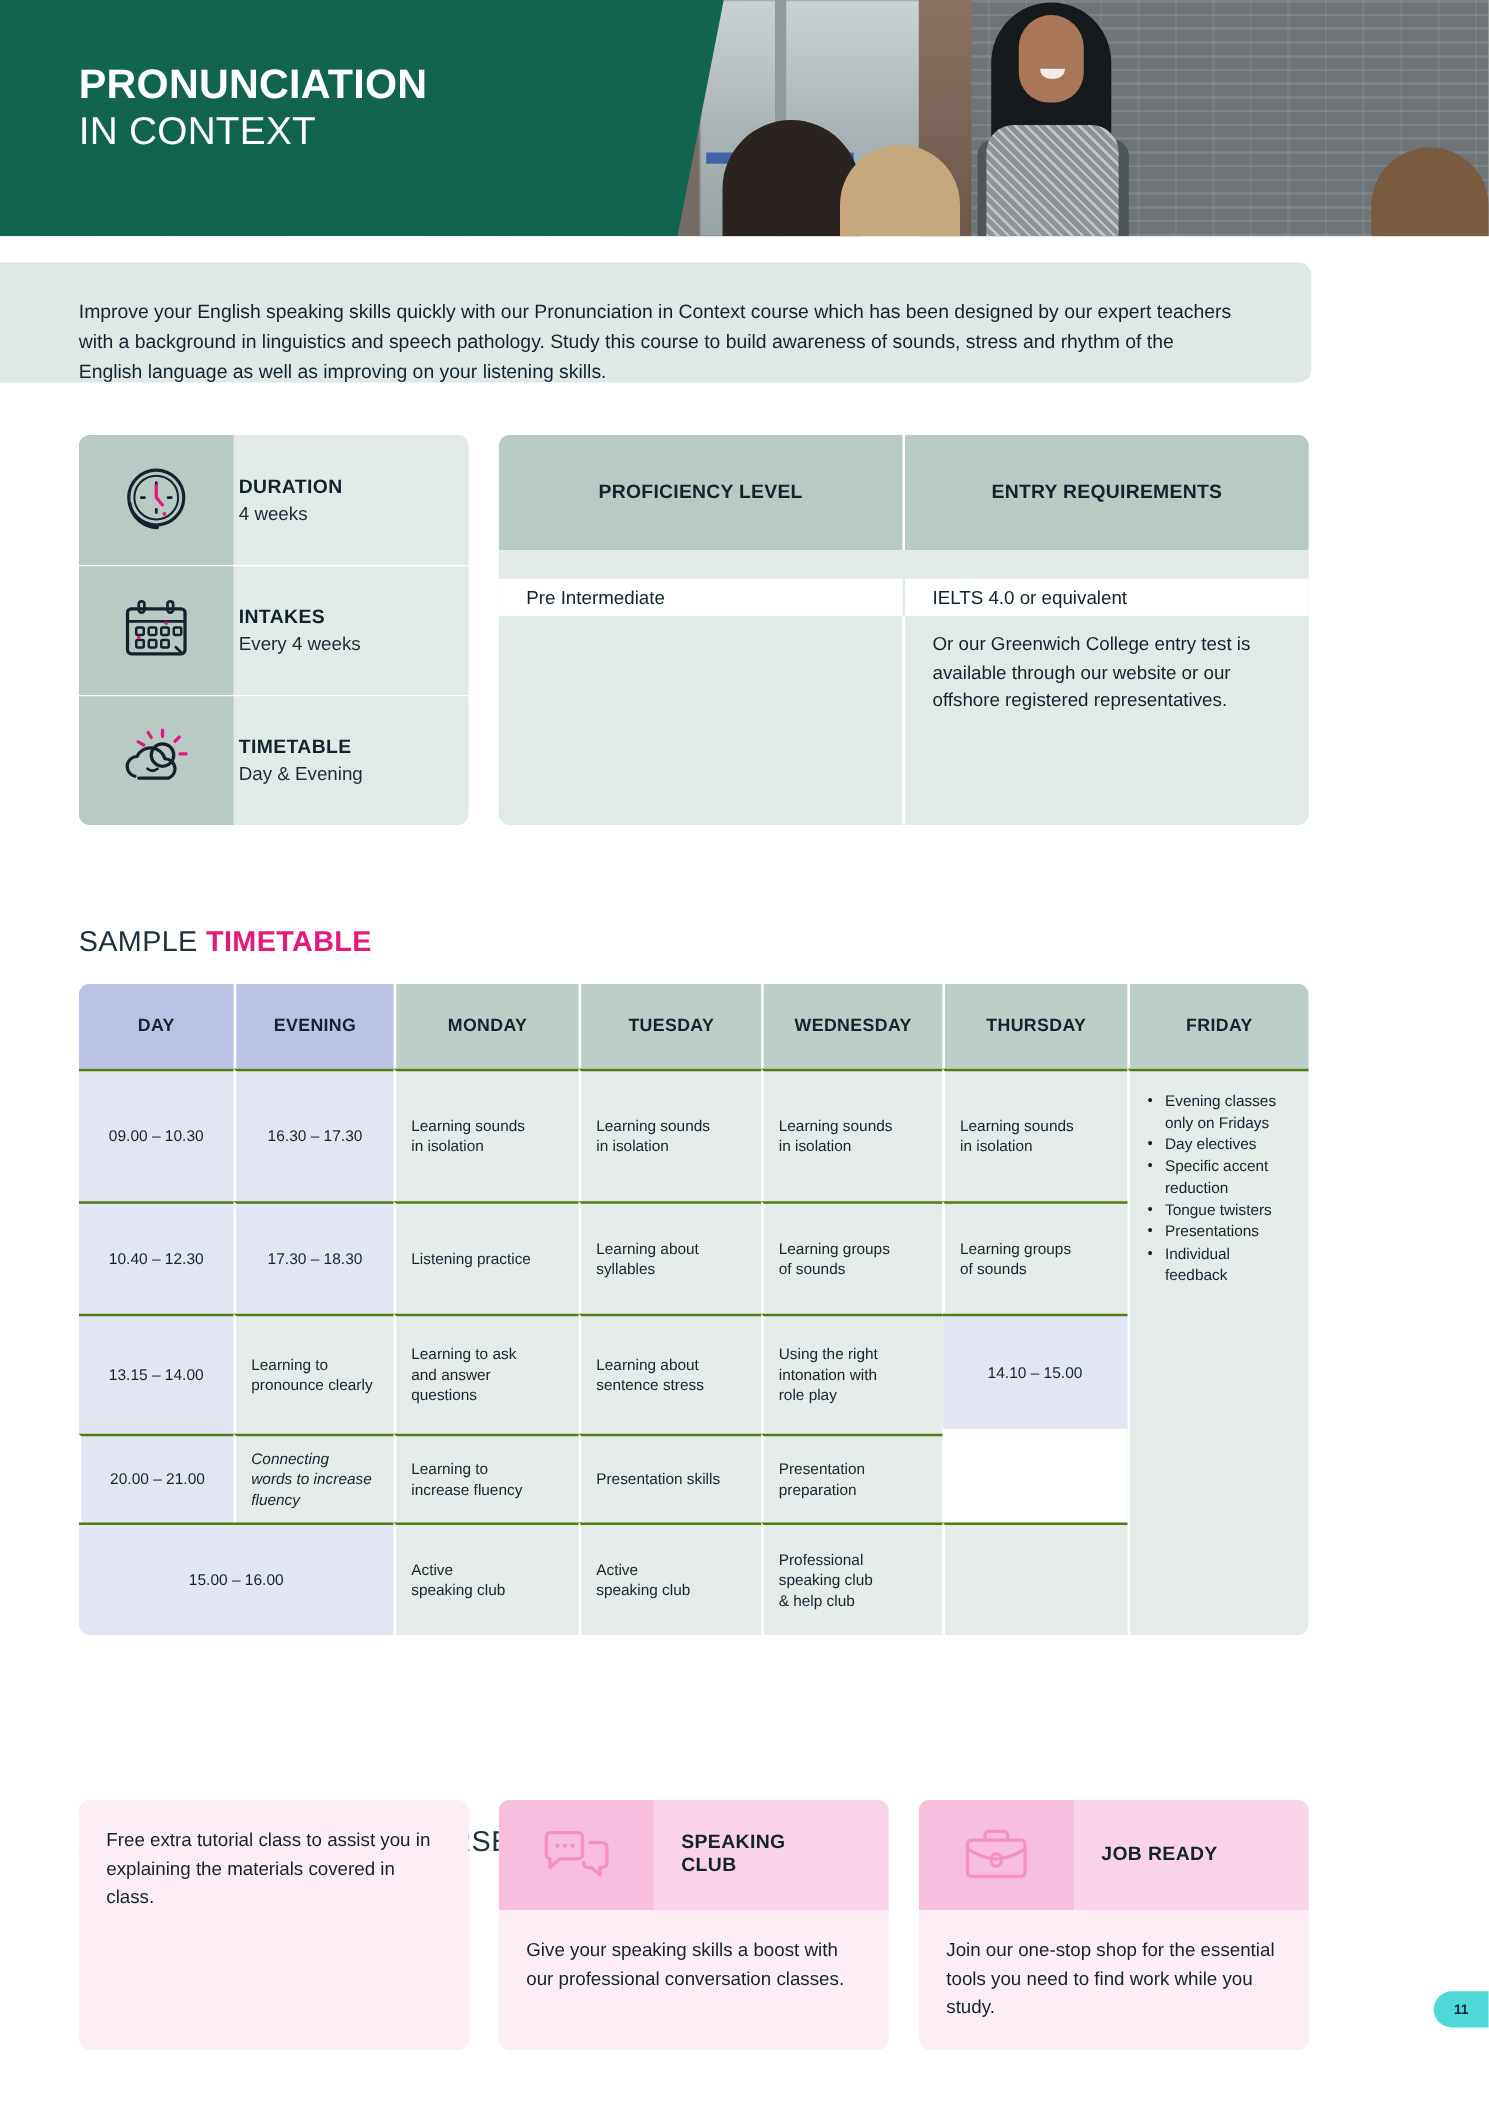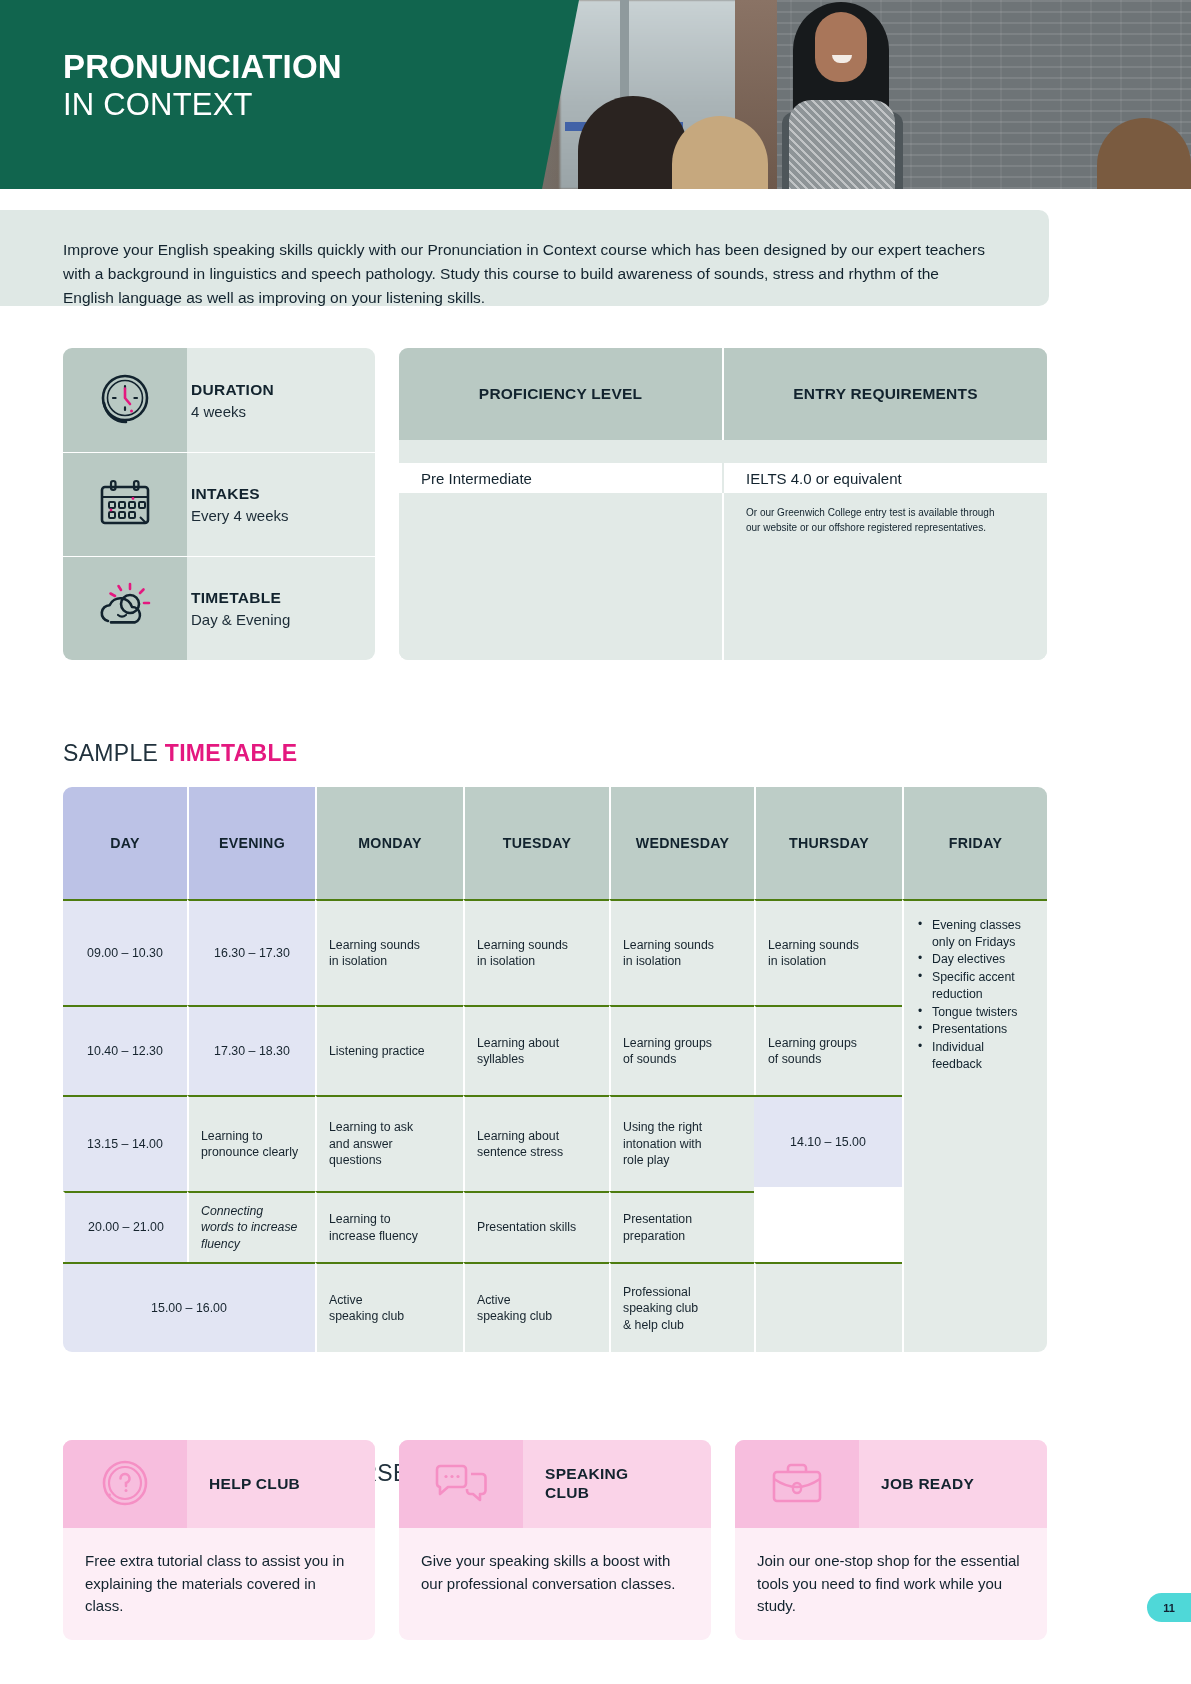--- a/index.html
+++ b/index.html
@@ -119,42 +119,42 @@
   .req-head > div {
     flex: 1; background: #b9c9c3; display: flex; align-items: center; justify-content: center;
     font-size: 15.5px; font-weight: 700; letter-spacing: .2px;
   }
   .req-head > div + div { border-left: 2px solid #ffffff; }
   .req-gap { height: 23px; background: #e2eae7; }
   .req-row1 { display: flex; height: 30px; background: #ffffff; }
   .req-row1 > div { flex: 1; display: flex; align-items: center; font-size: 15px; padding-left: 22px; }
   .req-row1 > div + div { border-left: 2px solid #e2eae7; }
   .req-row2 { display: flex; height: 167px; background: #e2eae7; }
-  .req-row2 > div { flex: 1; padding: 12px 44px 0 22px; font-size: 10px; line-height: 1.5; }
+  .req-row2 > div { flex: 1; padding: 12px 44px 0 22px; font-size: 15px; line-height: 1.5; }
   .req-row2 > div + div { border-left: 2px solid #ffffff; }
 
   
   .sec-title {
     position: absolute; left: 63px; font-size: 23px; font-weight: 400;
     letter-spacing: .3px; color: #20313c;
   }
   .sec-title .hi { color: #e4187f; font-weight: 700; }
   #title-timetable { top: 740px; }
   #title-addmore  { top: 1460px; }
 
   
   .tt {
     position: absolute; left: 63px; top: 787px; width: 984px;
     border-radius: 9px; overflow: hidden;
     display: grid;
     grid-template-columns: 124px 128px 148px 146px 145px 148px 145px;
   }
   .tt-cell { padding: 10px 12px; font-size: 12.3px; line-height: 1.34; color: #16242e; }
   .tt-h { font-size: 14.2px; font-weight: 700; letter-spacing: .3px; text-align: center;
-          display: flex; align-items: center; justify-content: center; height: 112px; }
+          display: flex; align-items: center; justify-content: center; height: 68px; }
   .tt-h.day { background: #bcc2e6; }
   .tt-h.wk  { background: #bdcdc7; }
   .tt-time { background: #e2e5f3; text-align: center; display: flex; align-items: center;
              justify-content: center; font-size: 12.4px; }
   .tt-act  { background: #e4ebe8; display: flex; align-items: center; }
   .tt-friday { background: #e4ebe8; padding: 16px 10px 10px 12px; }
   .tt-friday ul { list-style: none; }
   .tt-friday li { font-size: 12.3px; line-height: 1.36; margin-bottom: 1px; padding-left: 16px; position: relative; }
   .tt-friday li::before { content: "•"; position: absolute; left: 2px; top: -1px; font-size: 12px; }
   .sep-h { border-top: 2px solid #4d7c0f; }
@@ -367,32 +367,20 @@
     <div class="tt-cell tt-act sep-h sep-v"></div>
   </div>
 
   <div class="sec-title" id="title-addmore">
     <span>ADD </span><span class="hi">MORE</span><span> TO YOUR COURSE</span>
   </div>
 
   <div class="addmore">
 
     <div class="am-card">
-      <div class="am-top">
-        <div class="am-ico">
-          <svg width="58" height="58" viewBox="0 0 58 58" fill="none">
-            <circle cx="29" cy="28" r="21" stroke="#f58fc4" stroke-width="2.6"></circle>
-            <circle cx="29" cy="28" r="16" stroke="#f58fc4" stroke-width="2.2"></circle>
-            <path d="M24.5 23.5a4.5 4.5 0 1 1 5.5 4.4v3.1" stroke="#f58fc4" stroke-width="2.6" stroke-linecap="round"></path>
-            <circle cx="30" cy="35.5" r="1.5" fill="#f58fc4"></circle>
-            <circle cx="13.5" cy="40" r="1.4" fill="#f58fc4"></circle>
-          </svg>
-        </div>
-        <div class="am-title">HELP CLUB</div>
-      </div>
       <div class="am-body">Free extra tutorial class to assist you in explaining the materials covered in class.</div>
     </div>
 
     <div class="am-card">
       <div class="am-top">
         <div class="am-ico">
           <svg width="60" height="58" viewBox="0 0 60 58" fill="none">
             <path d="M6 14.5A3.5 3.5 0 0 1 9.5 11h22a3.5 3.5 0 0 1 3.5 3.5v14a3.5 3.5 0 0 1-3.5 3.5H17l-8 7v-7h0a3.5 3.5 0 0 1-3-3.5v-14z" stroke="#f58fc4" stroke-width="2.6" stroke-linejoin="round"></path>
             <path d="M40 19h11a3.5 3.5 0 0 1 3.5 3.5v13A3.5 3.5 0 0 1 51 39h-2v6l-7-6h-2.5a3.5 3.5 0 0 1-3.5-3.5V34" stroke="#f58fc4" stroke-width="2.6" stroke-linejoin="round"></path>
             <circle cx="15" cy="21.5" r="1.6" fill="#f58fc4"></circle>

